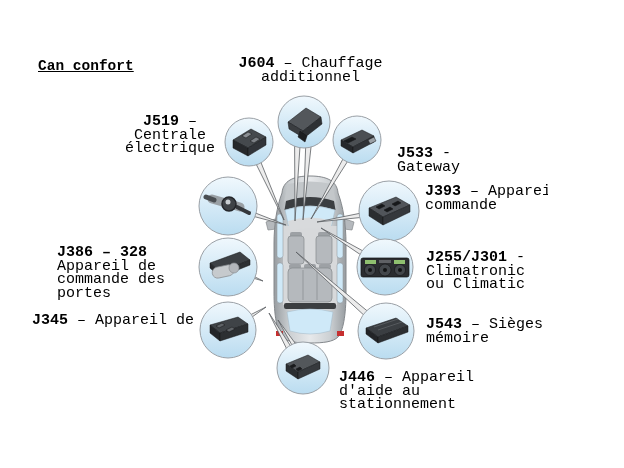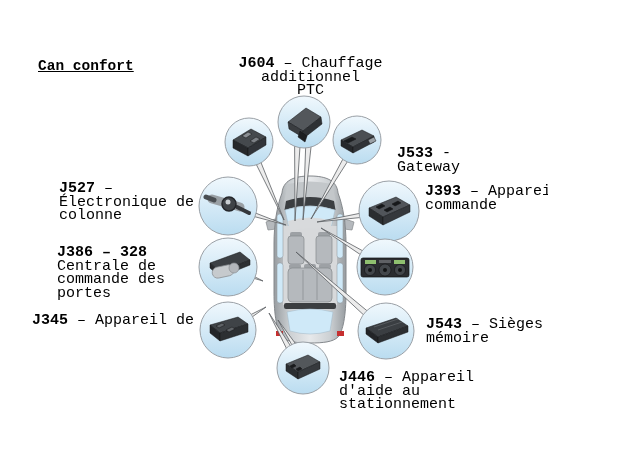--- a/index.html
+++ b/index.html
@@ -165,43 +165,46 @@
       <polygon points="290,366 294,364 296,366 292,368" fill="#191b1d"></polygon>
       <polygon points="296,369 300,367 302,369 298,371" fill="#191b1d"></polygon>
     </g>
   </g>
 </svg>
 
 <div class="title">Can confort</div>
 
 <div class="label center" style="left:218px;top:57px;width:185px">
   <span class="b">J604</span><span> – Chauffage additionnel</span>
-  <div>PTC</div>
-</div>
-
+</div>
+
+<div class="label center" style="left:118px;top:115px;width:104px">
+  <span class="b">J519</span><span> – Centrale</span>
+  <div>électrique</div>
+</div>
 
 <div class="label" style="left:397px;top:147px;width:120px">
   <span class="b">J533</span><span> - Gateway</span>
   <div></div>
 </div>
 
-<div class="label" style="left:59px;top:182px;width:142px">
-  <span class="b">J527</span><span> – Électronique de</span>
-  <div>colonne</div>
-</div>
 
 <div class="label" style="left:425px;top:185px;width:180px">
   <span class="b">J393</span><span> – Appareil de commande</span>
 </div>
 
 <div class="label" style="left:57px;top:246px;width:142px">
-  <span class="b">J386 – 328</span><span> Centrale de</span>
+  <span class="b">J386 – 328</span><span> Appareil de</span>
   <div>commande des portes</div>
 </div>
 
+<div class="label" style="left:426px;top:251px;width:145px">
+  <span class="b">J255/J301</span><span> -Climatronic</span>
+  <div>ou Climatic</div>
+</div>
 
 <div class="label center" style="left:22px;top:314px;width:182px">
   <span class="b">J345</span><span> – Appareil de</span>
 </div>
 
 <div class="label" style="left:426px;top:318px;width:150px">
   <span class="b">J543</span><span> – Sièges à mémoire</span>
   <div></div>
 </div>
 

